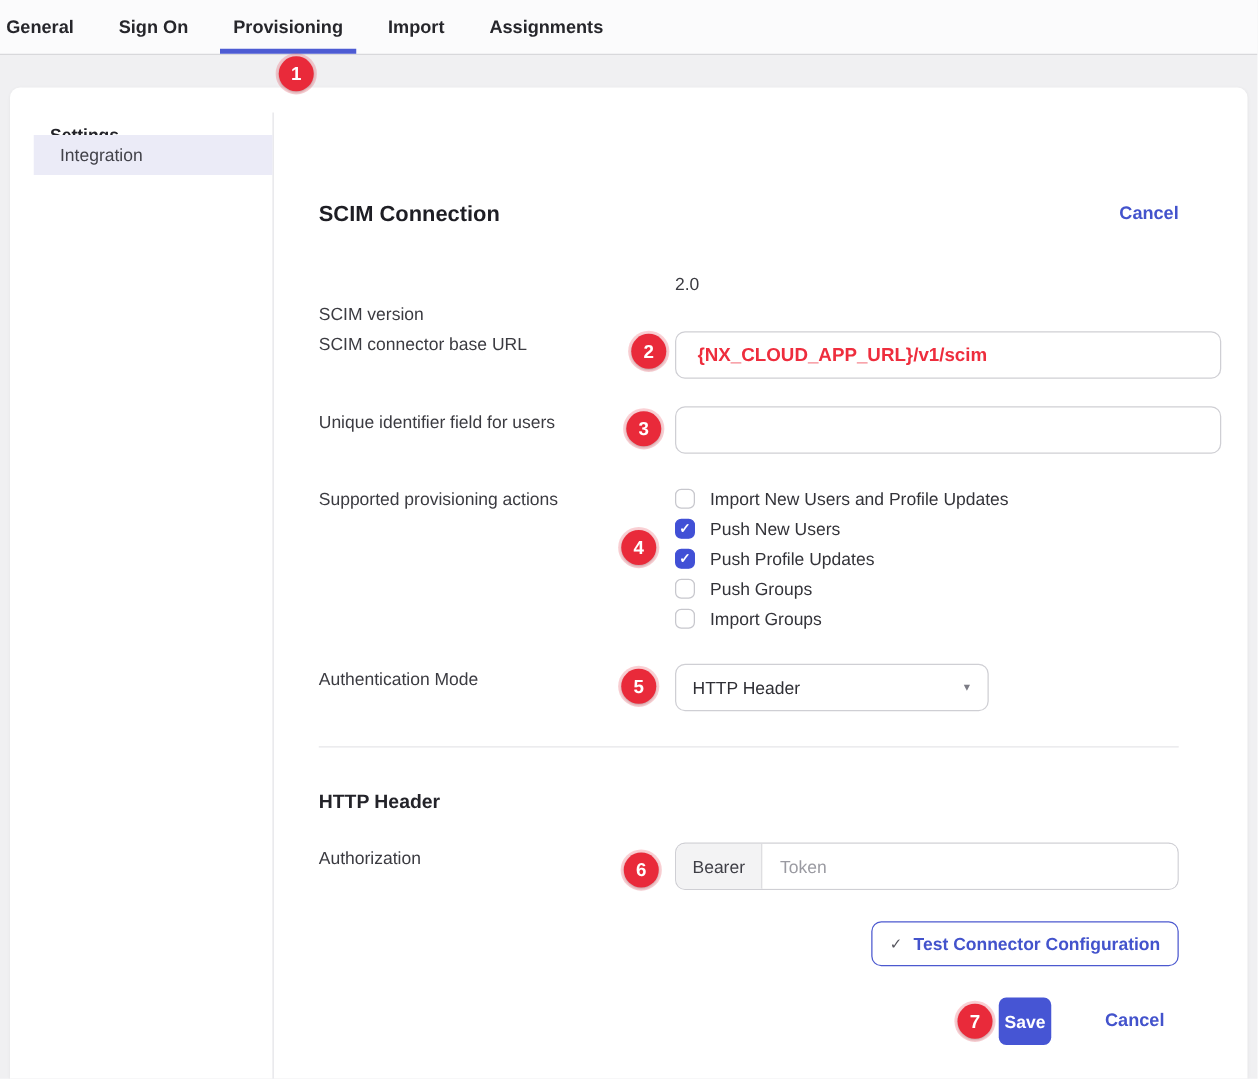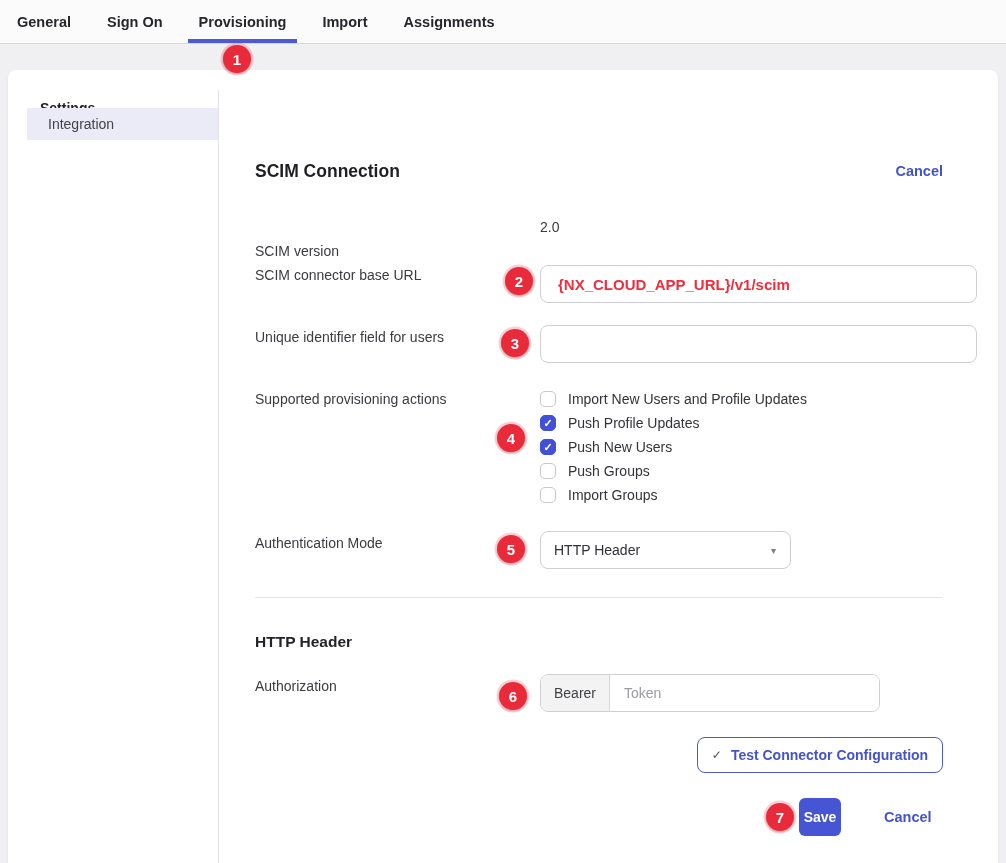--- a/index.html
+++ b/index.html
@@ -10,21 +10,21 @@
     position:relative;
     overflow:hidden;
     color:#2b2b31;
   }
   
   .tabbar {
     position:absolute; top:0; left:0; width:1006px; height:44px;
     background:#fbfbfc;
     border-bottom:1px solid #d8d8db;
     display:flex; align-items:stretch;
-    padding-left:17px; gap:36px;
+    padding-left:5px; gap:36px;
   }
   .tab {
     display:flex; align-items:center;
     font-size:14.5px; font-weight:700; color:#26262b;
     position:relative; cursor:pointer; white-space:nowrap;
   }
   .tab.active::after {
     content:""; position:absolute; left:-11px; right:-11px; bottom:0;
     height:4px; background:#4d5bd3;
   }
@@ -69,21 +69,21 @@
     position:absolute; left:532px; top:461px; width:251px; height:38px;
     border:1px solid #cfcfd4; border-radius:8px; background:#fff;
     display:flex; align-items:center; justify-content:space-between;
     padding:0 14px 0 13px; font-size:14px; color:#2f2f35; cursor:pointer;
   }
   .caret { font-size:10px; color:#7c7c85; }
   .hr2 { position:absolute; left:247px; top:527px; width:688px; height:1px; background:#e6e6e9; }
   .section-title { position:absolute; left:247px; top:563px; font-size:15.5px; font-weight:700; color:#232329; }
   
   .igroup {
-    position:absolute; left:532px; top:604px; width:340px; height:38px;
+    position:absolute; left:532px; top:604px; width:403px; height:38px;
     border:1px solid #cfcfd4; border-radius:8px; background:#fff;
     display:flex; align-items:stretch; overflow:hidden;
   }
   .iprefix {
     width:69px; background:#f3f3f4; border-right:1px solid #d7d7da;
     display:flex; align-items:center; justify-content:center;
     font-size:14px; color:#3f3f46;
   }
   .igroup input {
     flex:1; border:none; outline:none; padding:0 14px;
@@ -160,25 +160,25 @@
   <input class="tbox" style="top: 255px;" type="text" value="">
 
   <div class="label" style="top:321px;">Supported provisioning actions</div>
   <div class="cb-list">
     <div class="cb-row">
       <span class="cb"></span>
       <span class="cb-label">Import New Users and Profile Updates</span>
     </div>
     <div class="cb-row">
       <span class="cb checked"></span>
+      <span class="cb-label">Push New Users</span>
+    </div>
+    <div class="cb-row">
+      <span class="cb checked"></span>
       <span class="cb-label">Push Profile Updates</span>
-    </div>
-    <div class="cb-row">
-      <span class="cb checked"></span>
-      <span class="cb-label">Push New Users</span>
     </div>
     <div class="cb-row">
       <span class="cb"></span>
       <span class="cb-label">Push Groups</span>
     </div>
     <div class="cb-row">
       <span class="cb"></span>
       <span class="cb-label">Import Groups</span>
     </div>
   </div>

